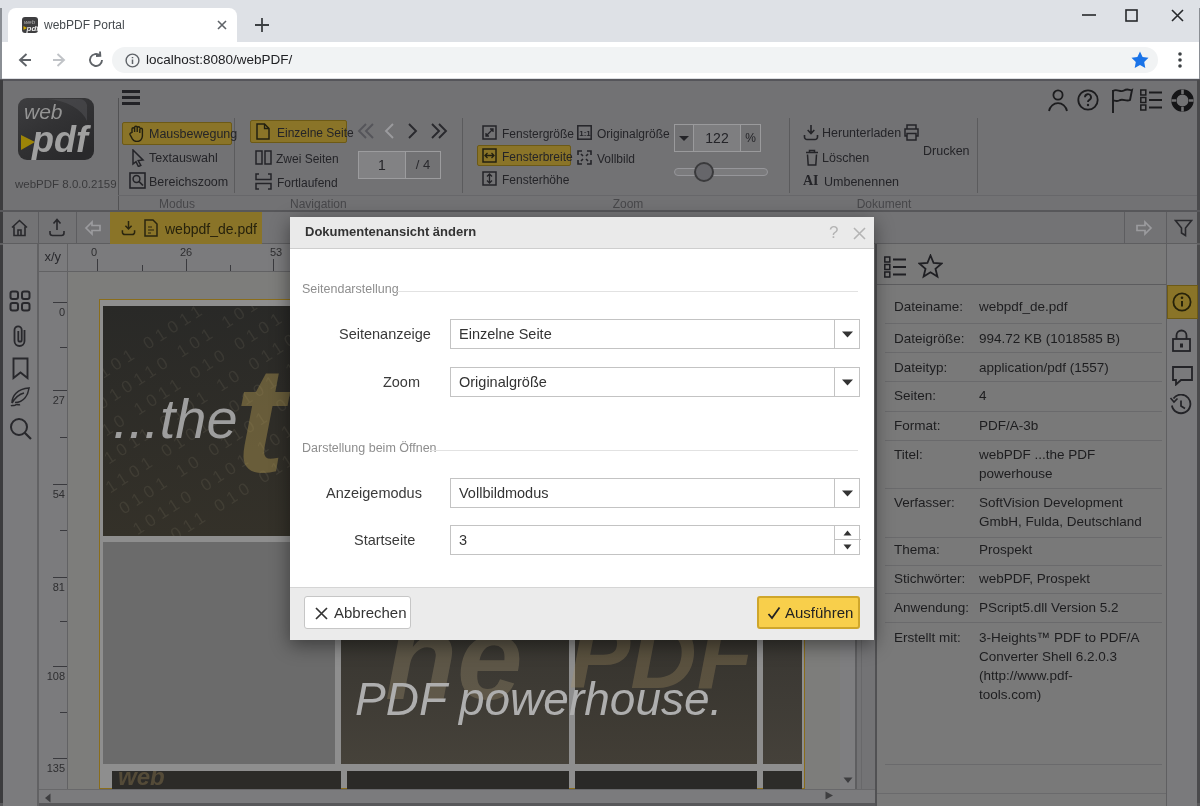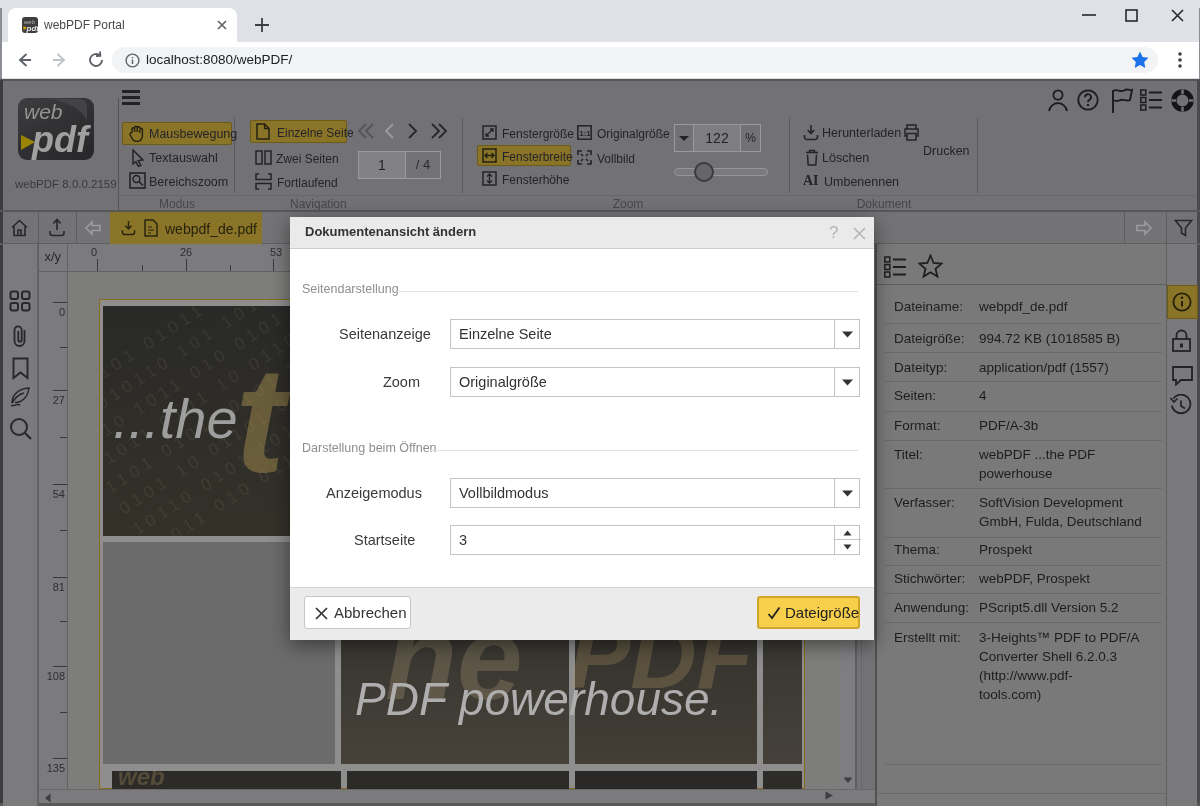--- a/index.html
+++ b/index.html
@@ -486,16 +486,16 @@
   <div class="abs" style="left:14px;top:379px;width:107px;height:33px;background:#fff;border:1px solid #c6c6c6;border-radius:3px">
     <svg class="abs" style="left:10px;top:10px" width="13" height="13" viewBox="0 0 13 13">
           <path d="M1,1 L12,12 M12,1 L1,12" stroke="#333" stroke-width="1.7"></path>
         </svg>
     <div class="abs" style="left:29px;top:7px;font-size:15px;color:#333">Abbrechen</div>
   </div>
   <div class="abs" style="left:467px;top:379px;width:103px;height:33px;background:#f8cf4b;border:2px solid #cfa62b;border-radius:3px">
     <svg class="abs" style="left:8px;top:8px" width="14" height="14" viewBox="0 0 14 14">
           <path d="M1.5,8 L5,12 L12.5,1.5" stroke="#222" stroke-width="1.8" fill="none"></path>
         </svg>
-    <div class="abs" style="left:26px;top:6px;font-size:15px;color:#222">Dateigröße</div>
+    <div class="abs" style="left:26px;top:6px;font-size:15px;color:#222">Ausführen</div>
   </div>
 </div>
 </div>
 
 </body></html>

